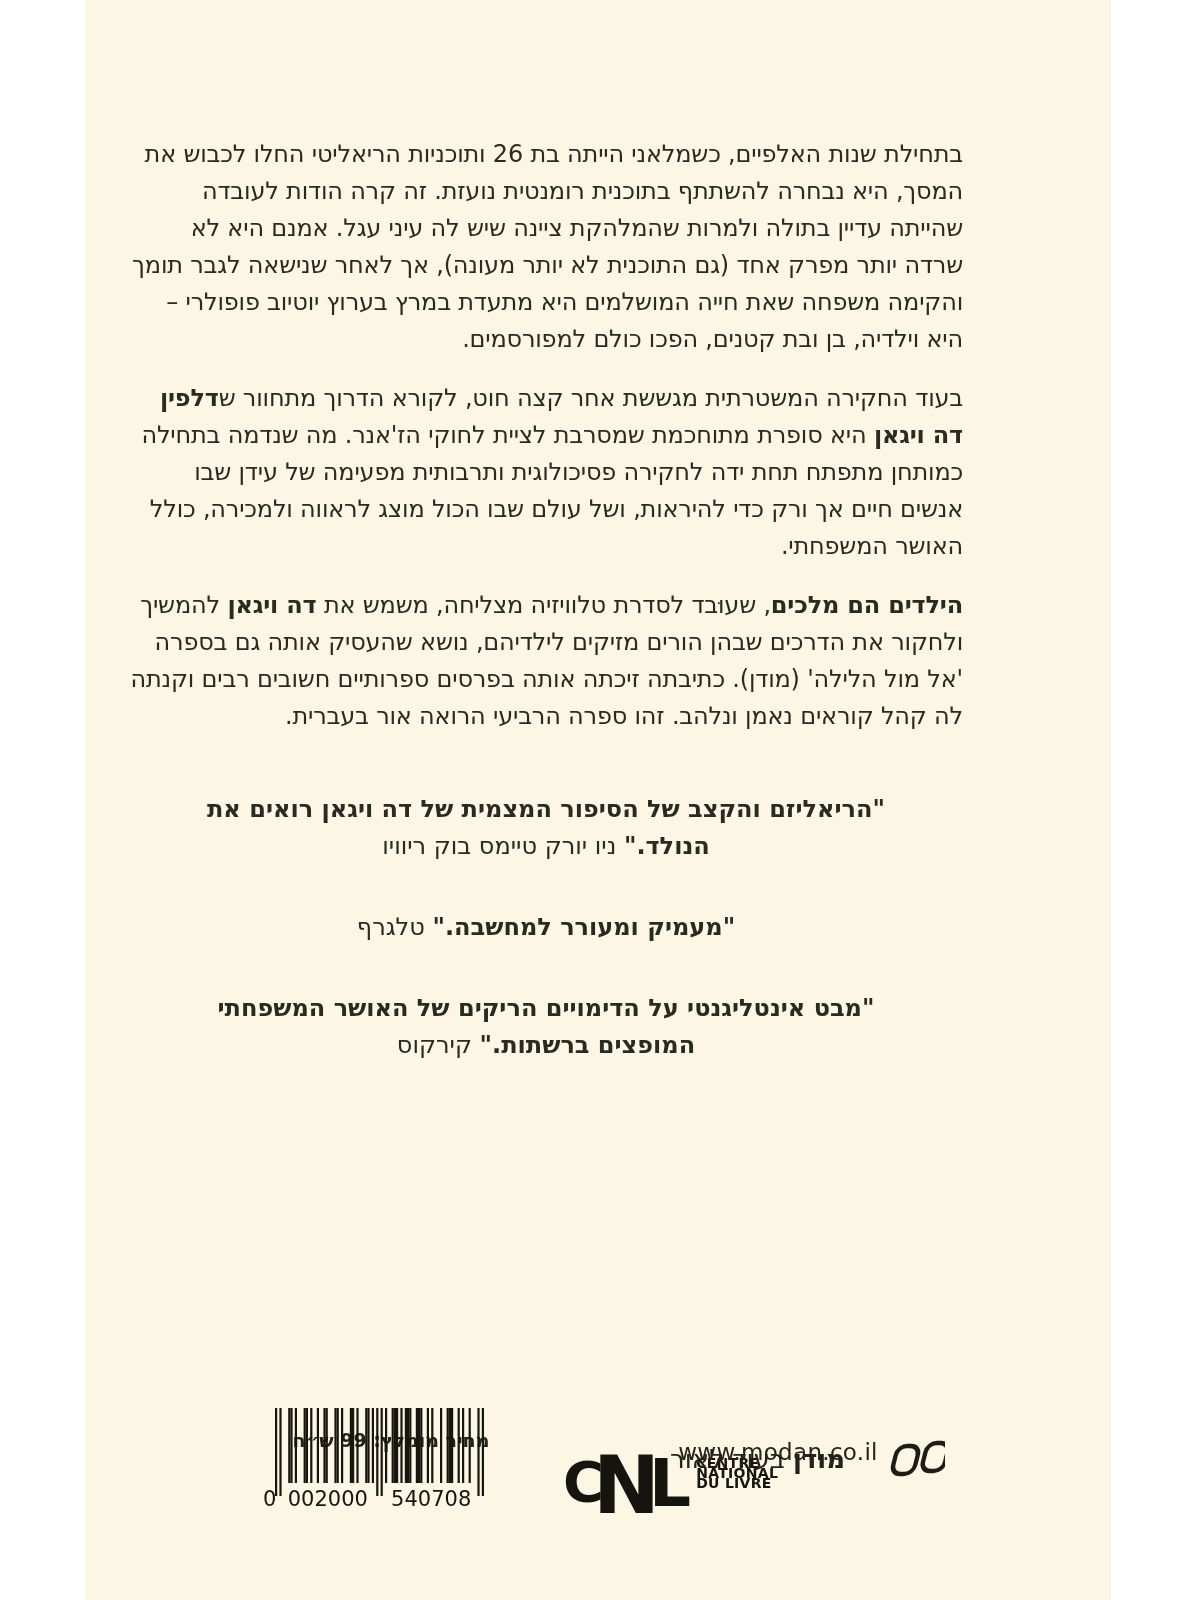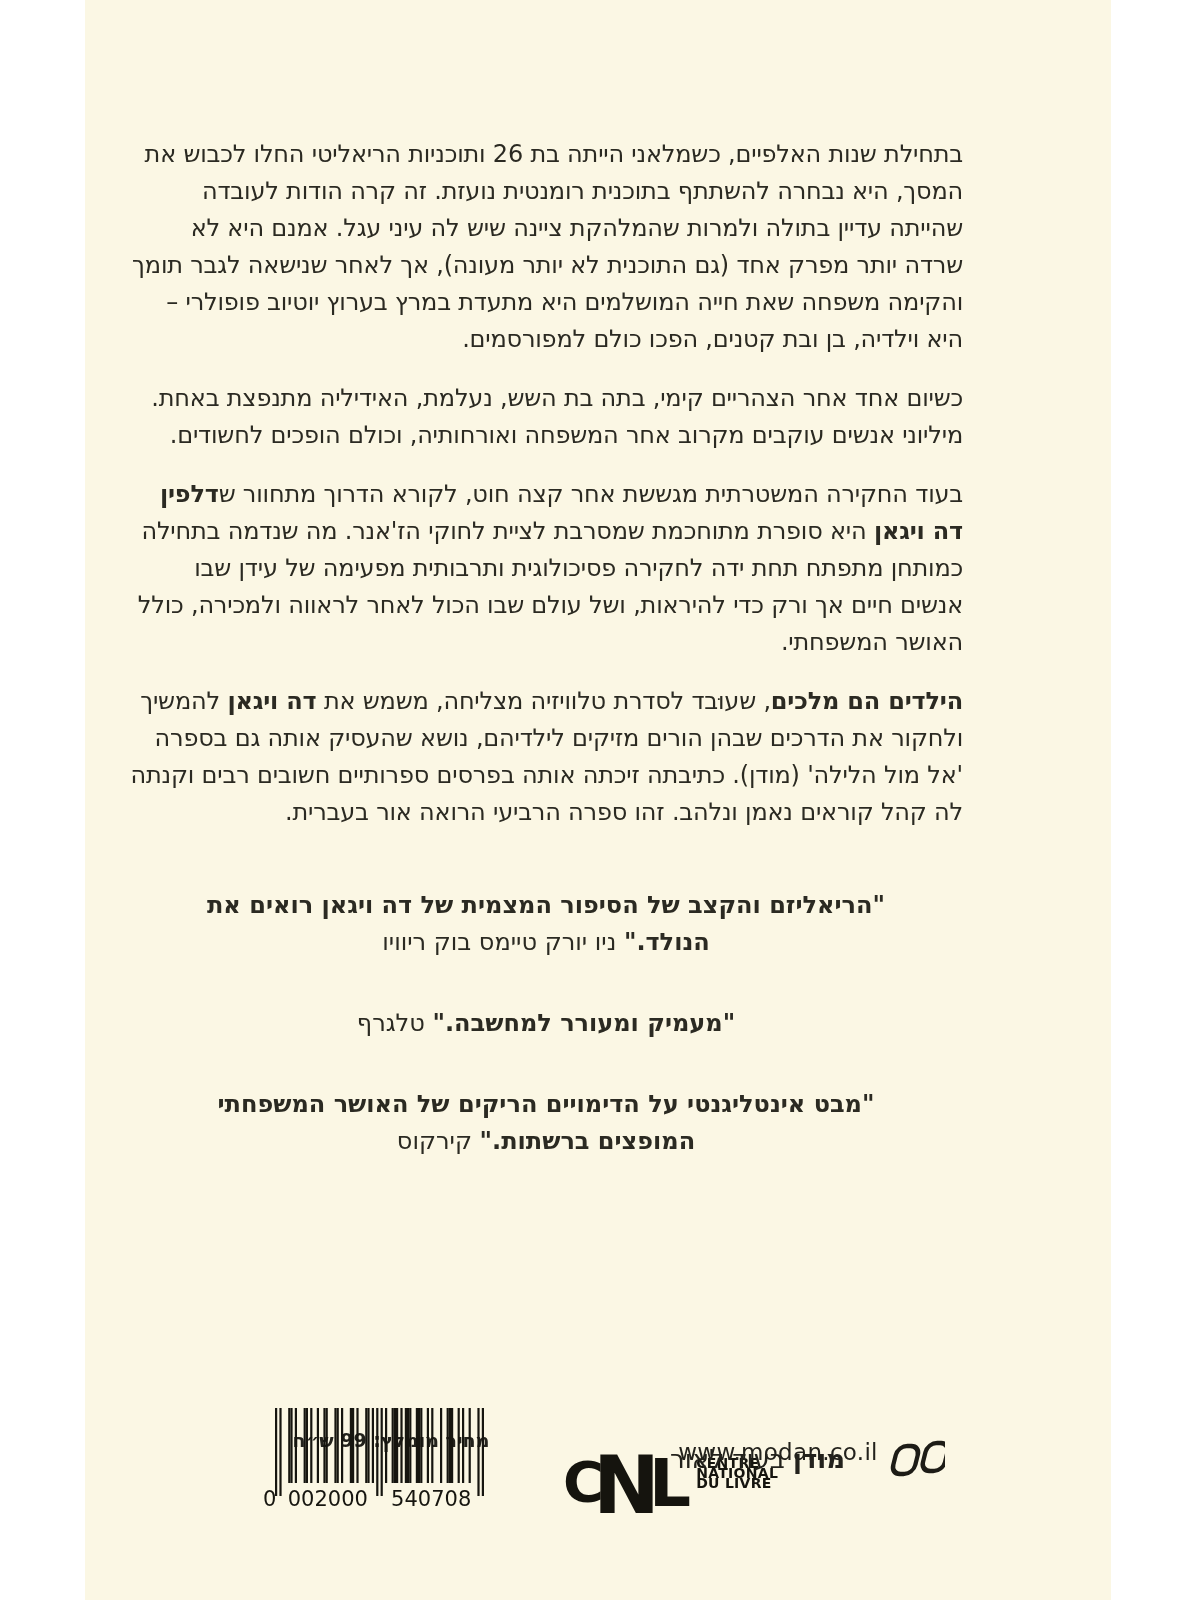--- a/index.html
+++ b/index.html
@@ -74,22 +74,21 @@
   }
 </style>
 </head>
 <body>
 
 <div class="page">
 
   <div class="body-text">
     <div id="synopsis">
         <p class="para"><span>בתחילת שנות האלפיים, כשמלאני הייתה בת 26 ותוכניות הריאליטי החלו לכבוש את המסך, היא נבחרה להשתתף בתוכנית רומנטית נועזת. זה קרה הודות לעובדה שהייתה עדיין בתולה ולמרות שהמלהקת ציינה שיש לה עיני עגל. אמנם היא לא שרדה יותר מפרק אחד (גם התוכנית לא יותר מעונה), אך לאחר שנישאה לגבר תומך והקימה משפחה שאת חייה המושלמים היא מתעדת במרץ בערוץ יוטיוב פופולרי – היא וילדיה, בן ובת קטנים, הפכו כולם למפורסמים.</span></p>
-        <p class="para"><span>כשיום אחד אחר הצהריים קימי, בתה בת השש, נעלמת, האידיליה מתנפצת באחת. מיליוני אנשים עוקבים מקרוב אחר המשפחה ואורחותיה, וכולם הופכים לחשודים.</span></p>
-        <p class="para"><span>בעוד החקירה המשטרתית מגששת אחר קצה חוט, לקורא הדרוך מתחוור ש</span><span class="b">דלפין דה ויגאן</span><span> היא סופרת מתוחכמת שמסרבת לציית לחוקי הז'אנר. מה שנדמה בתחילה כמותחן מתפתח תחת ידה לחקירה פסיכולוגית ותרבותית מפעימה של עידן שבו אנשים חיים אך ורק כדי להיראות, ושל עולם שבו הכול לאחר לראווה ולמכירה, כולל האושר המשפחתי.</span></p>
+        <p class="para"><span>בעוד החקירה המשטרתית מגששת אחר קצה חוט, לקורא הדרוך מתחוור ש</span><span class="b">דלפין דה ויגאן</span><span> היא סופרת מתוחכמת שמסרבת לציית לחוקי הז'אנר. מה שנדמה בתחילה כמותחן מתפתח תחת ידה לחקירה פסיכולוגית ותרבותית מפעימה של עידן שבו אנשים חיים אך ורק כדי להיראות, ושל עולם שבו הכול מוצג לראווה ולמכירה, כולל האושר המשפחתי.</span></p>
         <p class="para"><span class="b">הילדים הם מלכים</span><span>, שעוּבד לסדרת טלוויזיה מצליחה, משמש את </span><span class="b">דה ויגאן</span><span> להמשיך ולחקור את הדרכים שבהן הורים מזיקים לילדיהם, נושא שהעסיק אותה גם בספרה 'אל מול הלילה' (מודן). כתיבתה זיכתה אותה בפרסים ספרותיים חשובים רבים וקנתה לה קהל קוראים נאמן ונלהב. זהו ספרה הרביעי הרואה אור בעברית.</span></p>
       </div>
     <div id="reviews" class="reviews">
         <p class="review"><span class="b">"הריאליזם והקצב של הסיפור המצמית של דה ויגאן רואים את הנולד."</span><span class="src"> ניו יורק טיימס בוק ריוויו</span></p>
         <p class="review"><span class="b">"מעמיק ומעורר למחשבה."</span><span class="src"> טלגרף</span></p>
         <p class="review"><span class="b">"מבט אינטליגנטי על הדימויים הריקים של האושר המשפחתי המופצים ברשתות."</span><span class="src"> קירקוס</span></p>
       </div>
   </div>
 
   <div class="price">מחיר מומלץ: 99 ש״ח</div>

